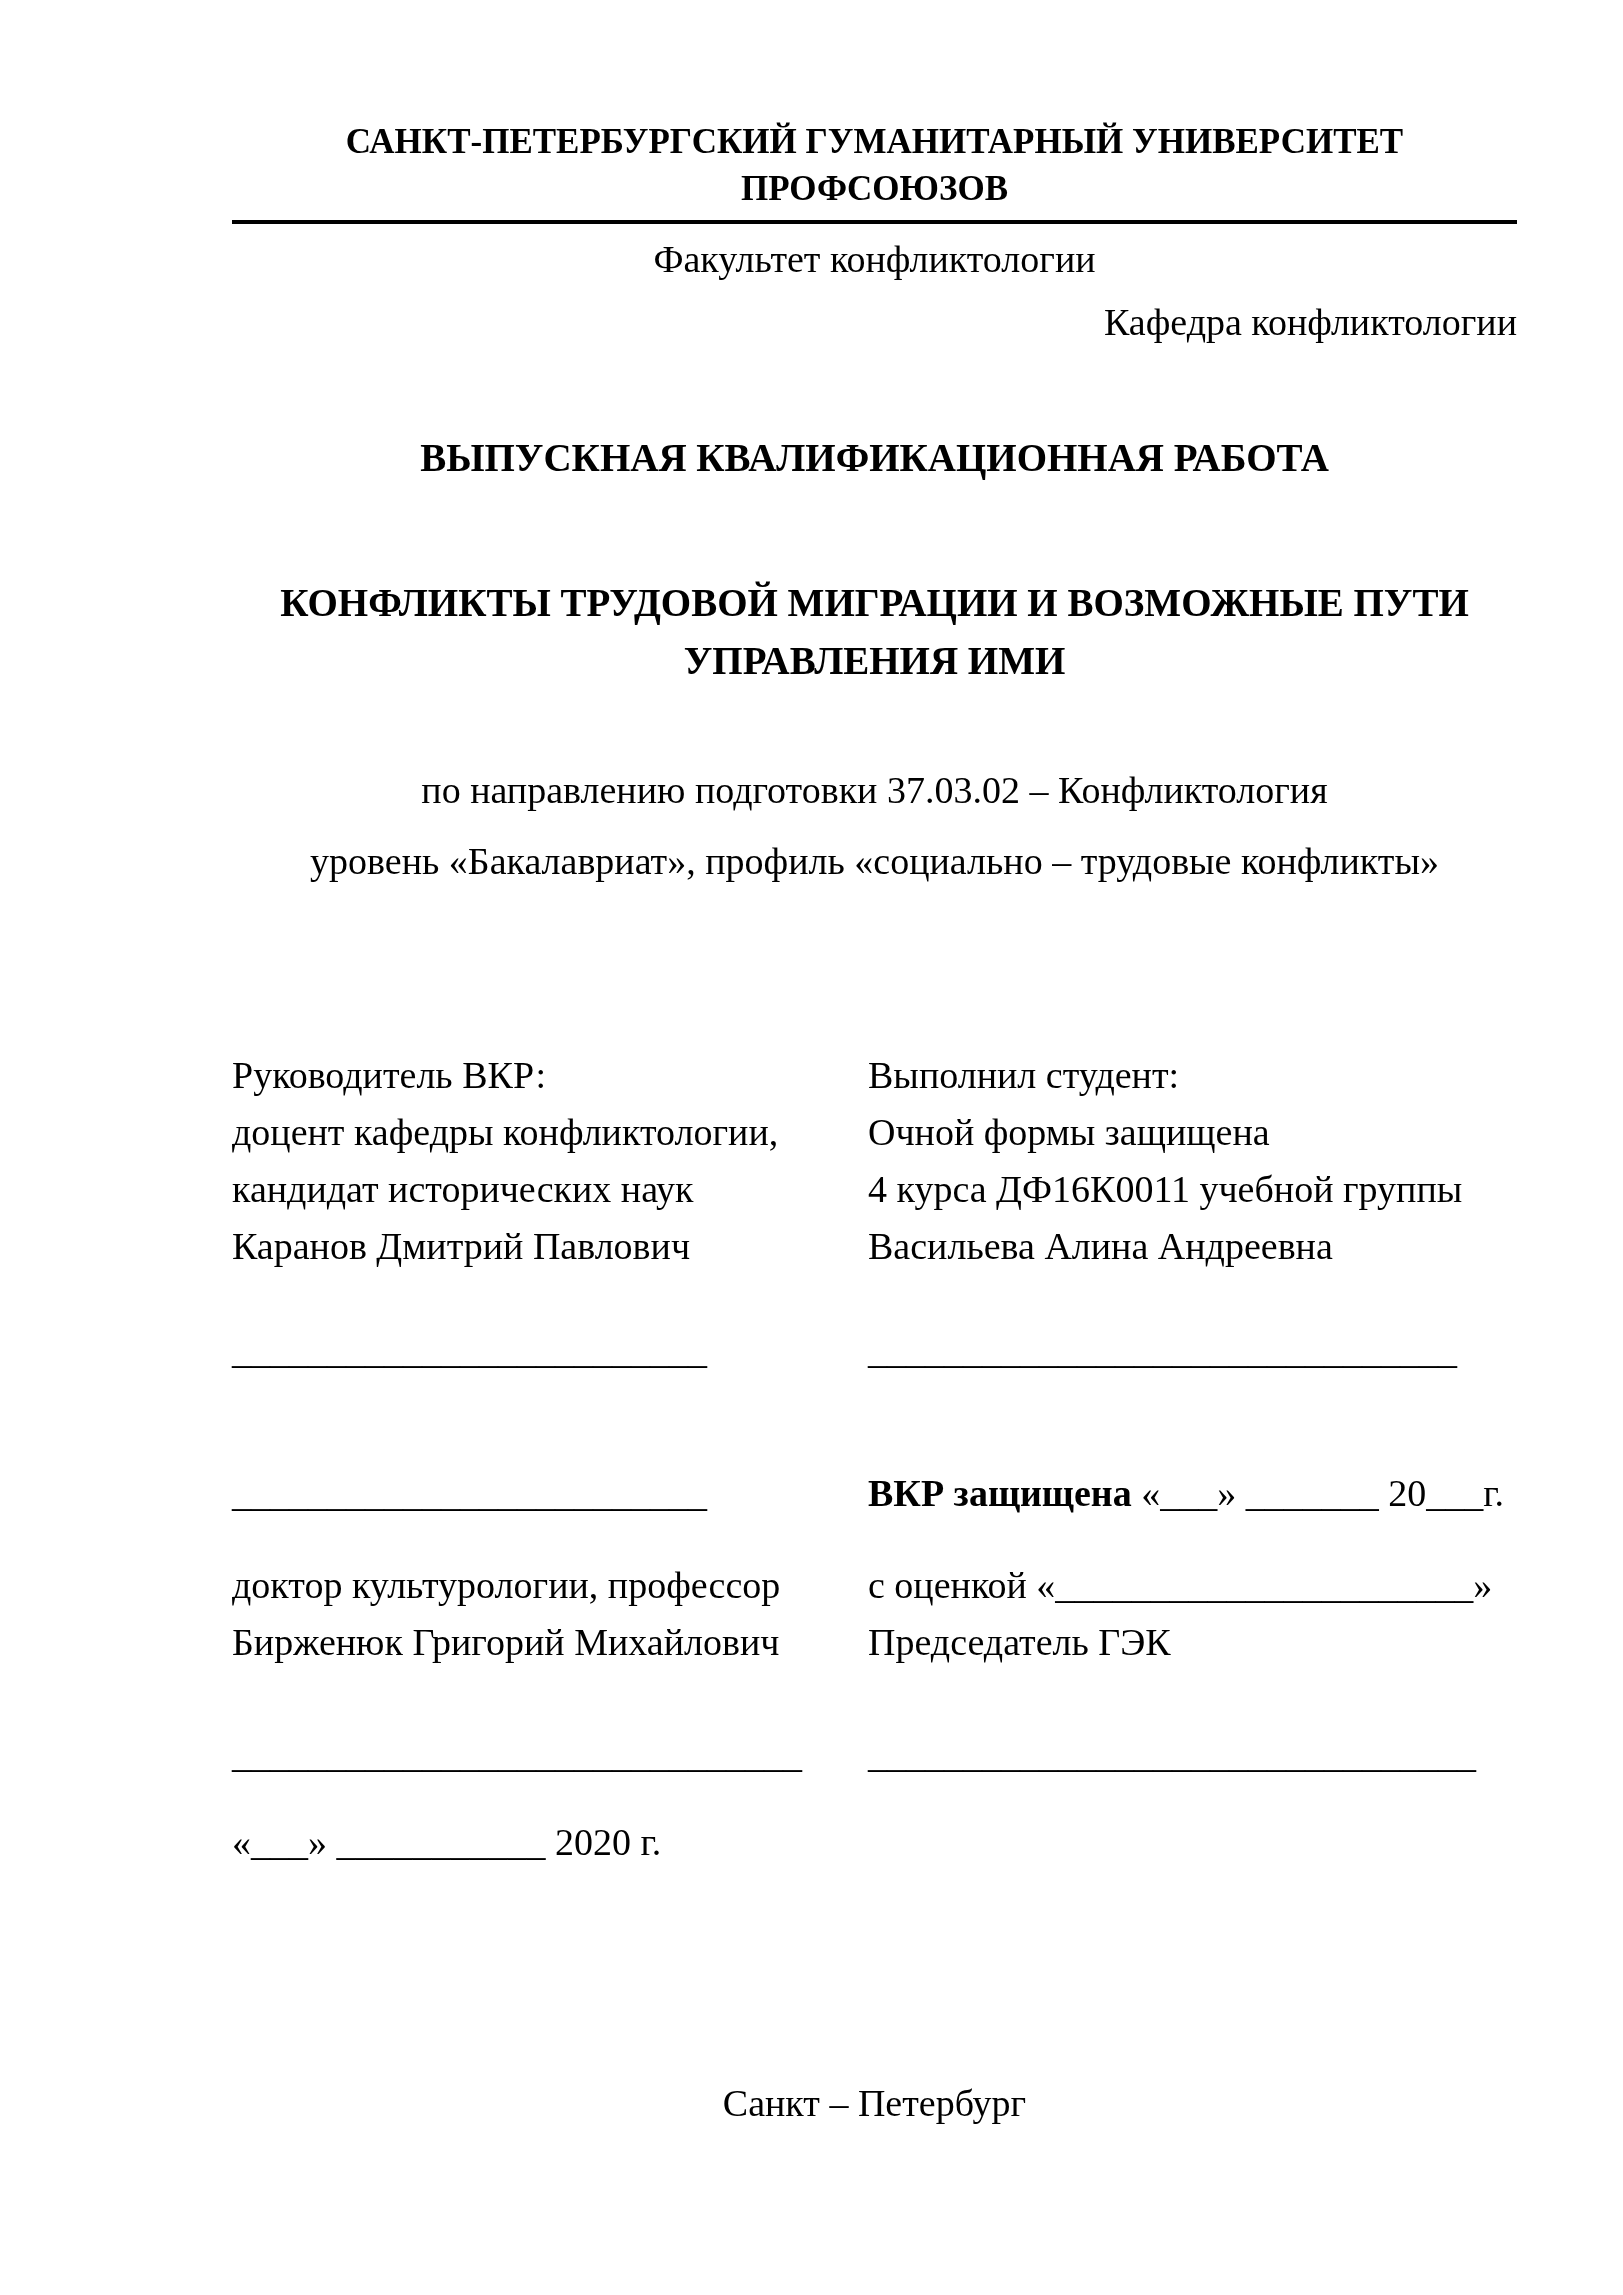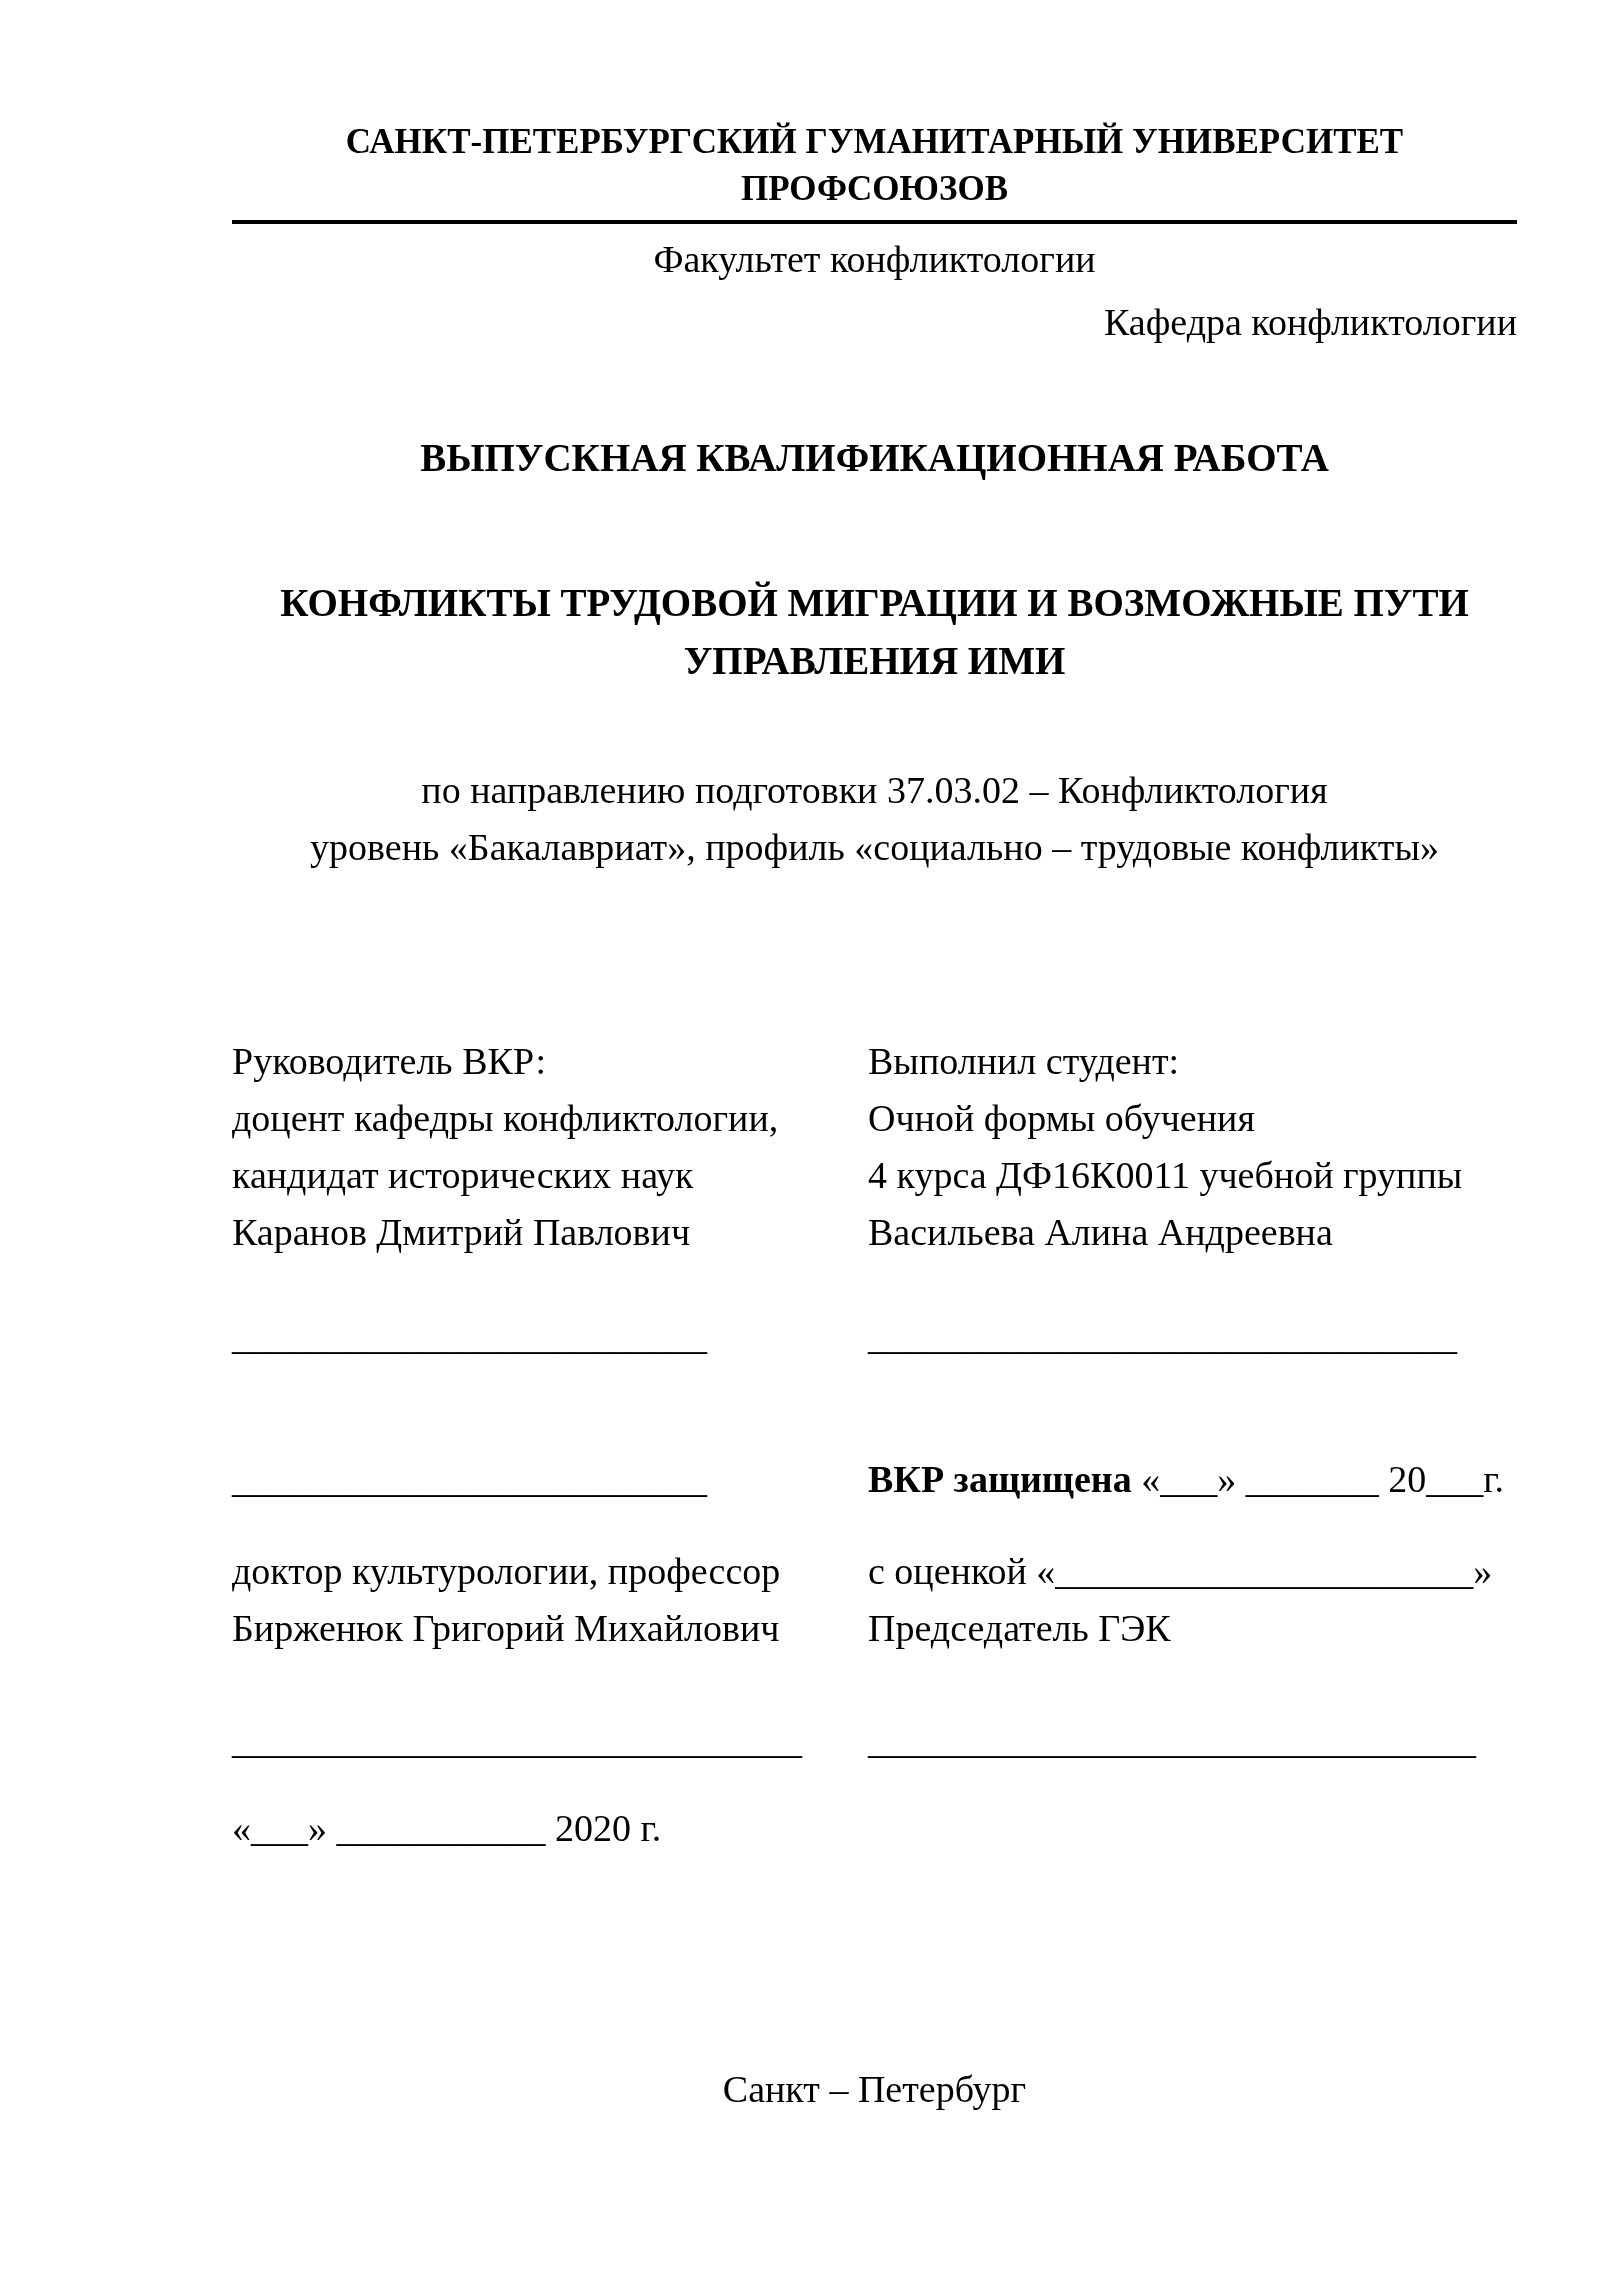--- a/index.html
+++ b/index.html
@@ -40,21 +40,21 @@
     text-align: center;
     font-weight: bold;
     font-size: 39px;
     line-height: 1.5;
     margin-top: 86px;
     max-width: 1225px;
     margin-left: auto;
     margin-right: auto;
   }
   .program { text-align: center; font-size: 38px; line-height: 1.5; margin-top: 71px; }
-  .level   { text-align: center; font-size: 38px; line-height: 1.5; }
+  .level   { text-align: center; font-size: 38px; line-height: 1.5; margin-top: 14px; }
 
   .columns { margin-top: 157px; font-size: 38px; line-height: 1.5; }
   .row { display: grid; grid-template-columns: 636px 1fr; }
   .row-sig-1   { margin-top: 47px;  }
   .row-defense { margin-top: 86px; }
   .row-head    { margin-top: 35px;  }
   .row-sig-2   { margin-top: 55px;  }
   .row-date    { margin-top: 31px;  }
 
   .b { font-weight: bold; }
@@ -89,21 +89,21 @@
 
     <div class="row row-info">
       <div>
         <div>Руководитель ВКР:</div>
         <div>доцент кафедры конфликтологии,</div>
         <div>кандидат исторических наук</div>
         <div>Каранов Дмитрий Павлович</div>
       </div>
       <div>
         <div>Выполнил студент:</div>
-        <div>Очной формы обучения</div>
+        <div>Очной формы защищена</div>
         <div>4 курса ДФ16К0011 учебной группы</div>
         <div>Васильева Алина Андреевна</div>
       </div>
     </div>
 
     <div class="row row-sig-1">
       <div>_________________________</div>
       <div>_______________________________</div>
     </div>
 

